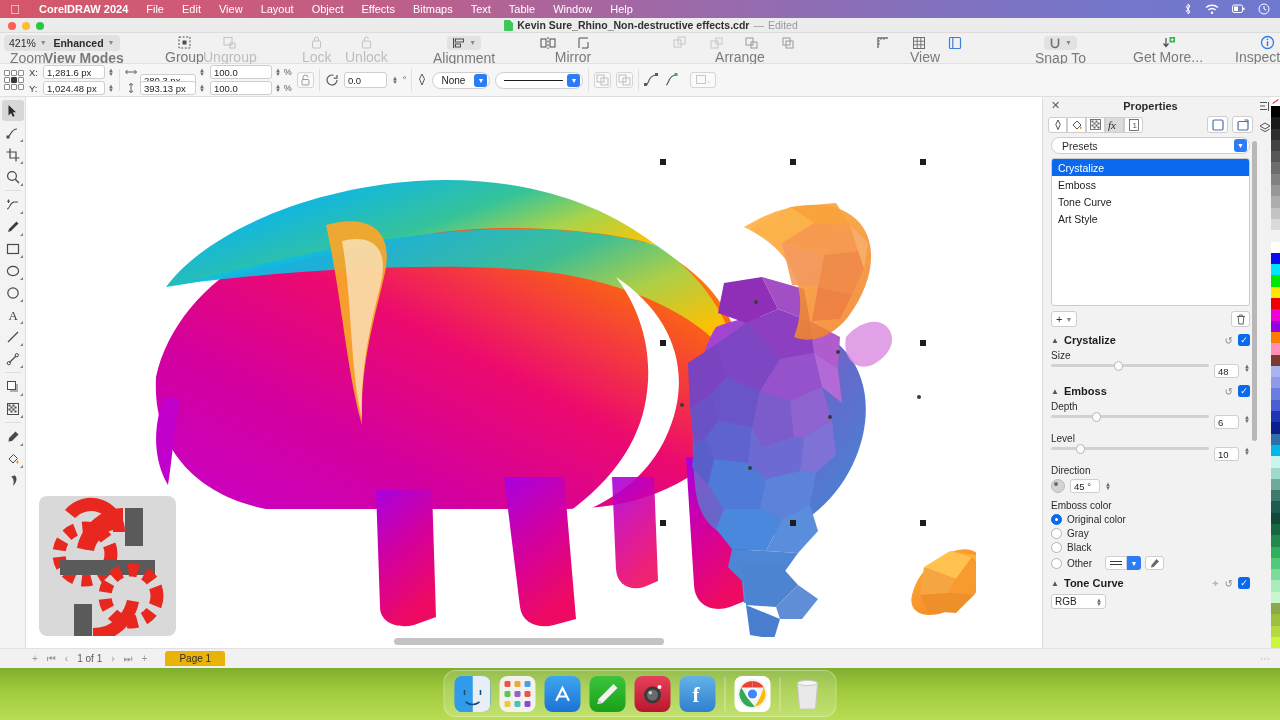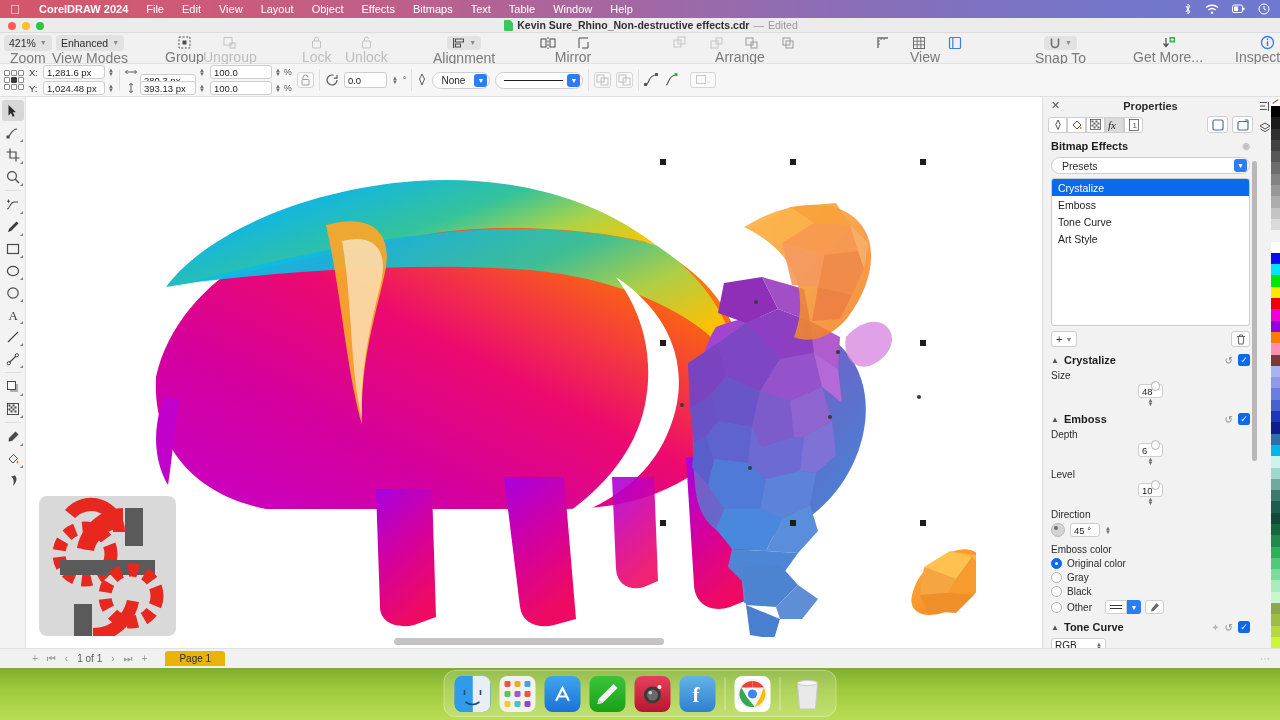--- a/index.html
+++ b/index.html
@@ -155,21 +155,21 @@
               display: flex; align-items: center; gap: 3px; font-size: 11px; color: #333; }
   .trash-btn { width: 19px; height: 16px; background: #fff; border: 1px solid #cfcdcd; border-radius: 3px;
                display: flex; align-items: center; justify-content: center; color: #555; }
   .fx-head { display: flex; align-items: center; gap: 5px; margin-top: 7px; }
   .fx-head .chev { font-size: 8px; color: #555; width: 8px; }
   .fx-head .nm { font-size: 11px; font-weight: bold; flex: 1; }
   .fx-head .reset { color: #8a8a8a; font-size: 10px; }
   .chk { width: 12px; height: 12px; background: #0a69ed; border-radius: 2.5px; color: #fff;
          font-size: 9px; display: flex; align-items: center; justify-content: center; line-height: 1; }
   .prm-lab { font-size: 10px; color: #2b2b2b; margin-top: 4px; }
-  .slider-row { display: flex; align-items: center; margin-top: 3px; flex-direction: column; }
+  .slider-row { display: flex; align-items: flex-start; gap: 5px; margin-top: 3px; }
   .track { flex: 1; height: 3px; background: #d3d1d1; border-radius: 2px; position: relative; }
   .knob { position: absolute; top: -3.5px; width: 9px; height: 10px; background: #fcfcfc;
           border: 1px solid #b9b7b7; border-radius: 5px; }
   .num-fld { width: 25px; height: 14px; background: #fff; border: 1px solid #cfcdcd; border-radius: 3px;
              font-size: 9.5px; display: flex; align-items: center; padding-left: 3px; }
   .dir-row { display: flex; align-items: center; gap: 5px; margin-top: 3px; }
   .dial { width: 14px; height: 14px; border-radius: 50%; background: #d5d3d3; border: 1px solid #bbb;
           position: relative; }
   .dial i { position: absolute; width: 4px; height: 4px; border-radius: 50%; background: #6e6c6c;
             left: 2px; top: 2px; }
@@ -295,21 +295,21 @@
     <div class="tb-grp" style="left:4px;">
       <div class="tb-ico">
         <span class="pill">
           <span>421%</span>
           <span class="caret">▼</span>
         </span>
       </div>
       <div class="tb-lbl" style="margin-top:1px;">Zoom</div>
     </div>
 
-    <div class="tb-grp" style="left:52px;">
+    <div class="tb-grp" style="left:44px;font-weight:bold;">
       <div class="tb-ico">
         <span class="pill">
           <span>Enhanced</span>
           <span class="caret">▼</span>
         </span>
       </div>
       <div class="tb-lbl" style="margin-top:1px;">View Modes</div>
     </div>
 
     <div class="tb-grp" style="left:165px;">
@@ -975,24 +975,20 @@
           </svg>
       </span>
       <span class="dtab-solo">
         <svg width="12" height="12" viewBox="0 0 12 12">
             <rect x="1" y="2.5" width="10" height="8.5" rx="1.2" fill="none" stroke="#4f6fa8" stroke-width="1.2"></rect>
             <path d="M7.5 1 L11 1 L11 4" fill="none" stroke="#4f6fa8" stroke-width="1"></path>
           </svg>
       </span>
     </div>
 
-    <div class="sec-title">
-      <span>Bitmap Effects</span>
-      <span style="color:#c0bebe;font-size:9px;">◉</span>
-    </div>
 
     <div class="docker-body">
 
       <div class="presets-field">
         <span>Presets</span>
         <span class="dd-blue">▼</span>
       </div>
 
       <div class="fx-list">
         <div class="fx-item sel">

